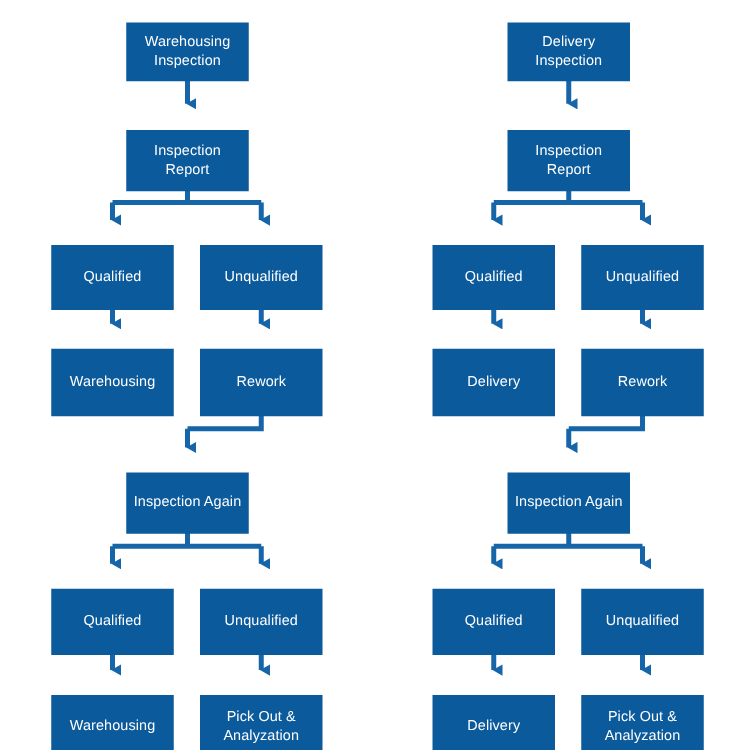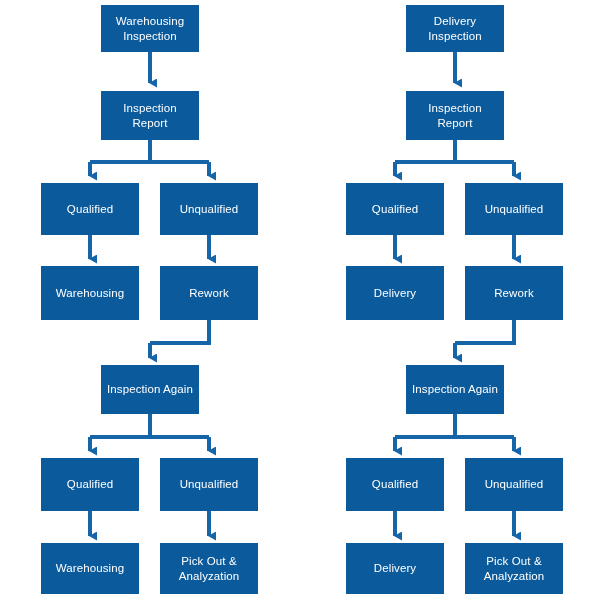--- a/index.html
+++ b/index.html
@@ -31,20 +31,21 @@
     color: #ffffff;
     display: flex;
     align-items: center;
     justify-content: center;
     text-align: center;
     font-size: 11.5px;
     line-height: 15px;
     letter-spacing: 0.1px;
     font-family: "Liberation Sans", sans-serif;
     padding: 2px 4px;
+    margin-top: 13px;
   }
   .node .label {
     display: block;
     width: 100%;
   }
   .node .label .ln {
     display: block;
   }
 </style>
 </head>

